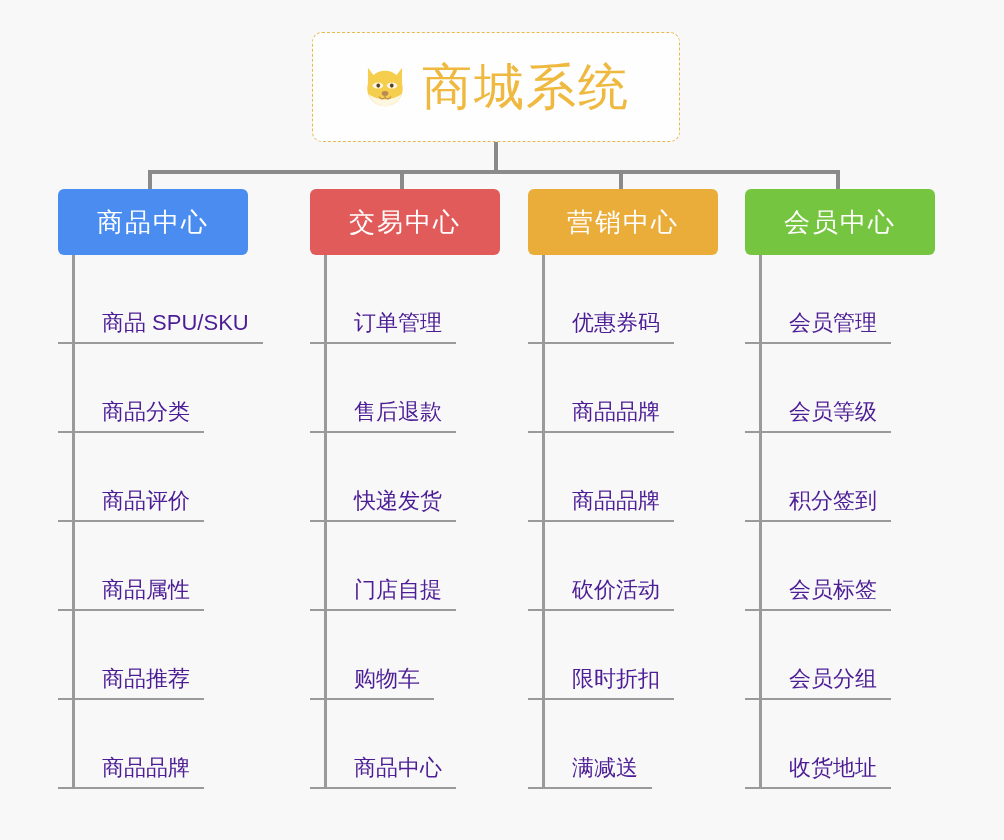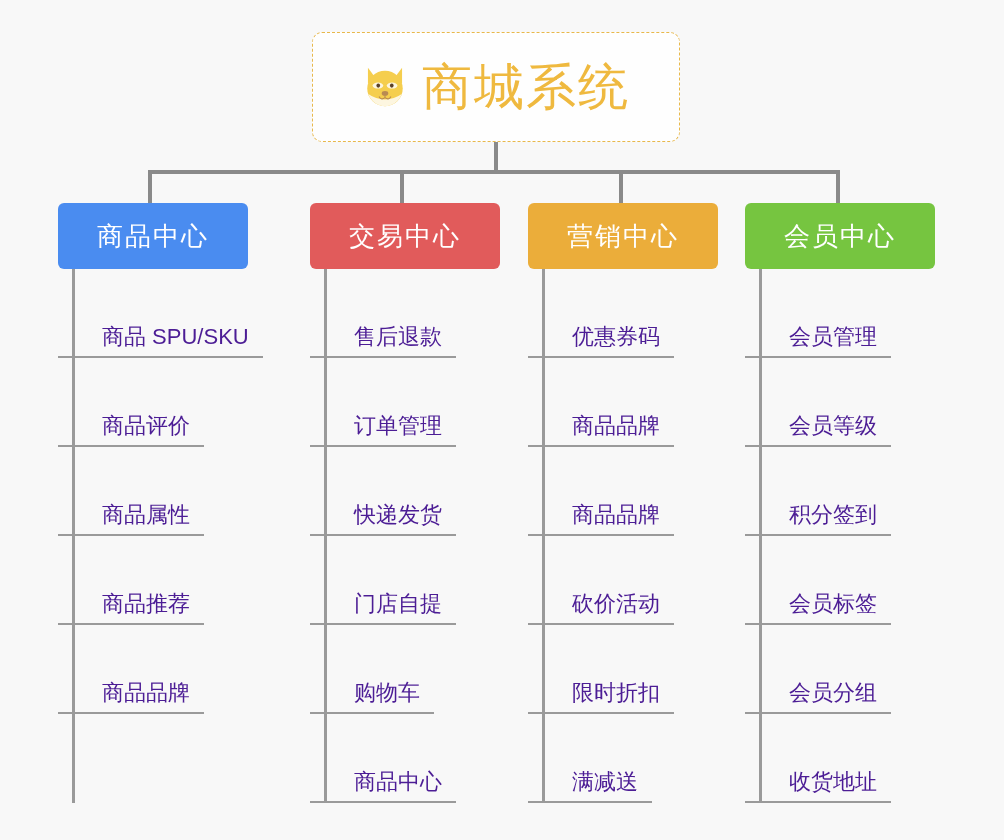--- a/index.html
+++ b/index.html
@@ -46,21 +46,21 @@
   .conn {
     position: absolute;
     background: #8a8a8a;
   }
   .conn-v { width: 4px; }
   .conn-h { height: 4px; }
 
   
   .column {
     position: absolute;
-    top: 203px;
+    top: 189px;
     width: 190px;
   }
 
   .cat-box {
     height: 66px;
     border-radius: 6px;
     display: flex;
     align-items: center;
     justify-content: center;
     color: #ffffff;
@@ -149,20 +149,26 @@
     <div class="trunk" style="height:534px;"></div>
     <div class="leaf-list">
       <div class="leaf">
           <div class="leaf-inner">
             <span class="leaf-label">商品 SPU/SKU</span>
             <span class="leaf-rule"></span>
           </div>
         </div>
       <div class="leaf">
           <div class="leaf-inner">
+            <span class="leaf-label">商品分类</span>
+            <span class="leaf-rule"></span>
+          </div>
+        </div>
+      <div class="leaf">
+          <div class="leaf-inner">
             <span class="leaf-label">商品评价</span>
             <span class="leaf-rule"></span>
           </div>
         </div>
       <div class="leaf">
           <div class="leaf-inner">
             <span class="leaf-label">商品属性</span>
             <span class="leaf-rule"></span>
           </div>
         </div>
@@ -182,27 +188,27 @@
   </div>
 
   <div class="column" style="left:310px;">
     <div class="cat-box" style="background:#e15b5b;">
       <span>交易中心</span>
     </div>
     <div class="trunk" style="height:534px;"></div>
     <div class="leaf-list">
       <div class="leaf">
           <div class="leaf-inner">
+            <span class="leaf-label">订单管理</span>
+            <span class="leaf-rule"></span>
+          </div>
+        </div>
+      <div class="leaf">
+          <div class="leaf-inner">
             <span class="leaf-label">售后退款</span>
-            <span class="leaf-rule"></span>
-          </div>
-        </div>
-      <div class="leaf">
-          <div class="leaf-inner">
-            <span class="leaf-label">订单管理</span>
             <span class="leaf-rule"></span>
           </div>
         </div>
       <div class="leaf">
           <div class="leaf-inner">
             <span class="leaf-label">快递发货</span>
             <span class="leaf-rule"></span>
           </div>
         </div>
       <div class="leaf">

